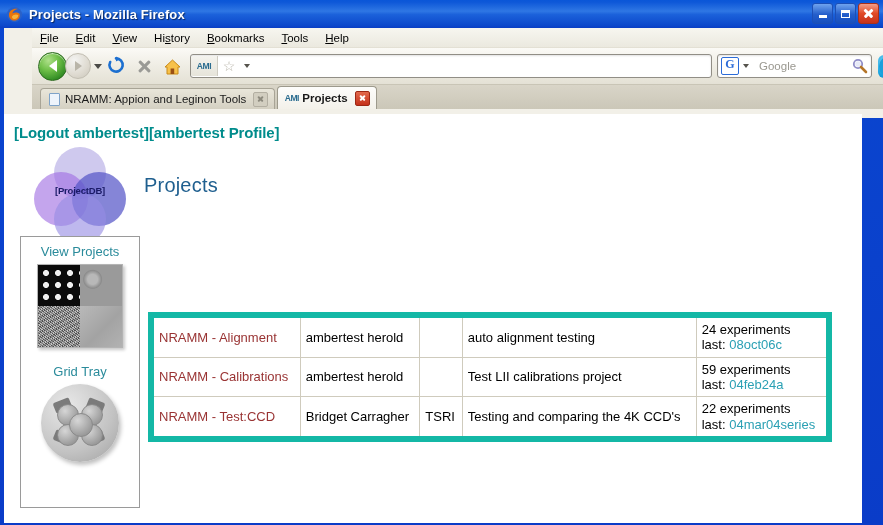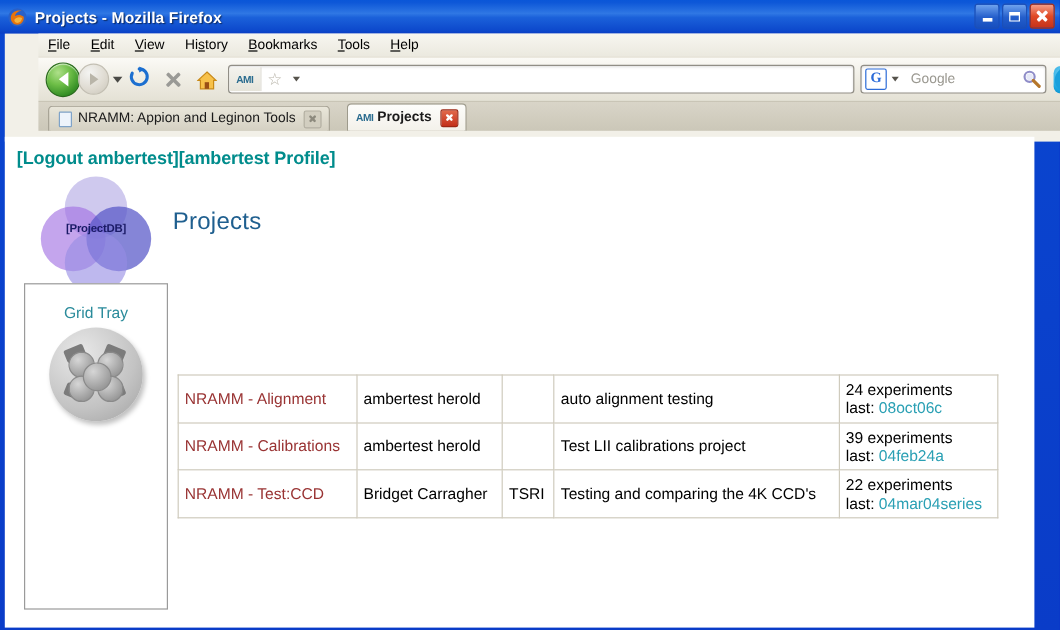--- a/index.html
+++ b/index.html
@@ -125,21 +125,21 @@
   }
 
   
   .tabstrip{
     height:24px;display:flex;align-items:flex-end;padding-left:8px;position:relative;
     background:linear-gradient(to bottom,#d9d5c8,#cbc7b8);
   }
   .tab{
     height:21px;display:flex;align-items:center;padding:0 6px 0 7px;
     border:1px solid #a8a496;border-bottom:none;border-radius:4px 4px 0 0;
-    font-size:11.5px;color:#1a1a1a;box-sizing:border-box;margin-right:14px;
+    font-size:11.5px;color:#1a1a1a;box-sizing:border-box;margin-right:2px;
     max-width:280px;
   }
   .tab.inactive{background:linear-gradient(to bottom,#e9e6da,#d4d0c2);}
   .tab.active{background:linear-gradient(to bottom,#fdfdfb,#f3f1ea);font-weight:bold;height:23px;border-color:#9d9a8c;}
   .tab .tfav{width:13px;height:13px;margin-right:4px;flex:0 0 auto;display:flex;align-items:center;justify-content:center;}
   .page-glyph{width:9px;height:11px;background:#eef4fb;border:1px solid #7fa3c8;border-radius:1px;}
   .tab .tlabel{white-space:nowrap;overflow:hidden;text-overflow:ellipsis;}
   .tclose{
     width:13px;height:13px;margin-left:7px;border-radius:2px;flex:0 0 auto;
     display:flex;align-items:center;justify-content:center;
@@ -218,21 +218,21 @@
     box-shadow:2px 3px 4px rgba(0,0,0,.25);overflow:hidden;
   }
   .tray-slot{position:absolute;background:#7b7b7b;border-radius:2px;}
   .tray-disc{position:absolute;border-radius:50%;
     background:radial-gradient(circle at 35% 30%,#d6d6d6,#9d9d9d 70%,#868686);
     border:1px solid #8a8a8a;}
 
   
   .ptable{
     position:absolute;left:144px;top:198px;width:684px;
-    border-collapse:collapse;border:1px solid #14b8a6;background:#fff;
+    border-collapse:collapse;border:6px solid #14b8a6;background:#fff;
     font-size:13px;color:#000;
   }
   .ptable td{
     border:1px solid #cfcbbd;padding:4px 5px;vertical-align:middle;line-height:1.18;
   }
   .ptable td.c-name{white-space:nowrap;}
   .ptable td.c-owner{white-space:nowrap;}
   .ptable td.c-inst{white-space:nowrap;}
   .ptable td.c-exp{white-space:nowrap;}
   .pname{color:#993333;text-decoration:none;}
@@ -391,20 +391,29 @@
       <span class="c c1"></span>
       <span class="c c2"></span>
       <span class="c c3"></span>
       <span class="c c4"></span>
       <span class="ltext">[ProjectDB]</span>
     </div>
 
     <div class="page-title">Projects</div>
 
     <div class="sidebar">
+      <div class="side-item">
+        <span class="side-label">View Projects</span>
+        <div class="thumb-grid">
+          <div class="q q1"></div>
+          <div class="q q2"></div>
+          <div class="q q3"></div>
+          <div class="q q4"></div>
+        </div>
+      </div>
       <div class="side-item" style="padding-top:16px;">
         <span class="side-label">Grid Tray</span>
         <div class="thumb-tray">
           <span class="tray-slot" style="left:13px;top:16px;width:17px;height:11px;transform:rotate(-22deg);"></span>
           <span class="tray-slot" style="left:46px;top:16px;width:17px;height:11px;transform:rotate(22deg);"></span>
           <span class="tray-slot" style="left:13px;top:48px;width:17px;height:11px;transform:rotate(22deg);"></span>
           <span class="tray-slot" style="left:46px;top:48px;width:17px;height:11px;transform:rotate(-22deg);"></span>
           <span class="tray-disc" style="left:16px;top:20px;width:20px;height:20px;"></span>
           <span class="tray-disc" style="left:40px;top:20px;width:20px;height:20px;"></span>
           <span class="tray-disc" style="left:16px;top:40px;width:20px;height:20px;"></span>
@@ -425,21 +434,21 @@
             <span class="exp-line">24 experiments</span>
             <span class="exp-line"><span>last: </span><a class="explink">08oct06c</a></span>
           </td>
         </tr>
         <tr>
           <td class="c-name"><a class="pname">NRAMM - Calibrations</a></td>
           <td class="c-owner">ambertest herold</td>
           <td class="c-inst"></td>
           <td class="c-desc">Test LII calibrations project</td>
           <td class="c-exp">
-            <span class="exp-line">39 experiments</span>
+            <span class="exp-line">59 experiments</span>
             <span class="exp-line"><span>last: </span><a class="explink">04feb24a</a></span>
           </td>
         </tr>
         <tr>
           <td class="c-name"><a class="pname">NRAMM - Test:CCD</a></td>
           <td class="c-owner">Bridget Carragher</td>
           <td class="c-inst">TSRI</td>
           <td class="c-desc">Testing and comparing the 4K CCD's</td>
           <td class="c-exp">
             <span class="exp-line">22 experiments</span>

